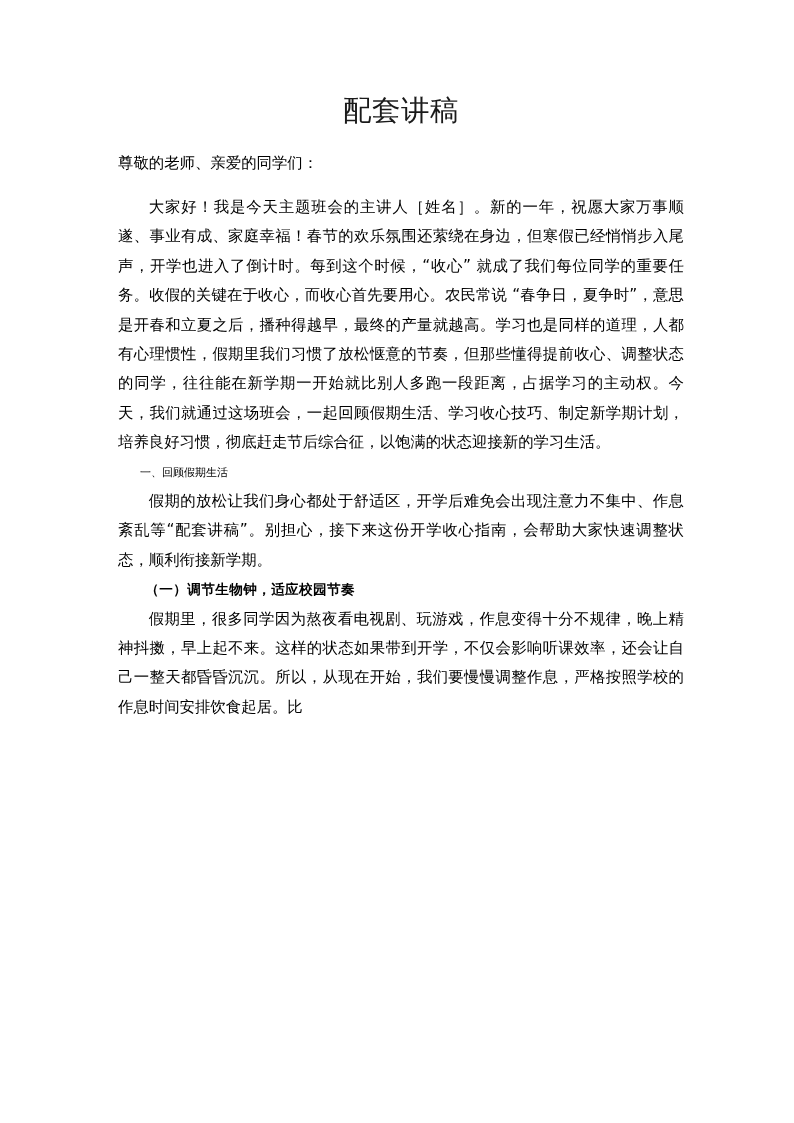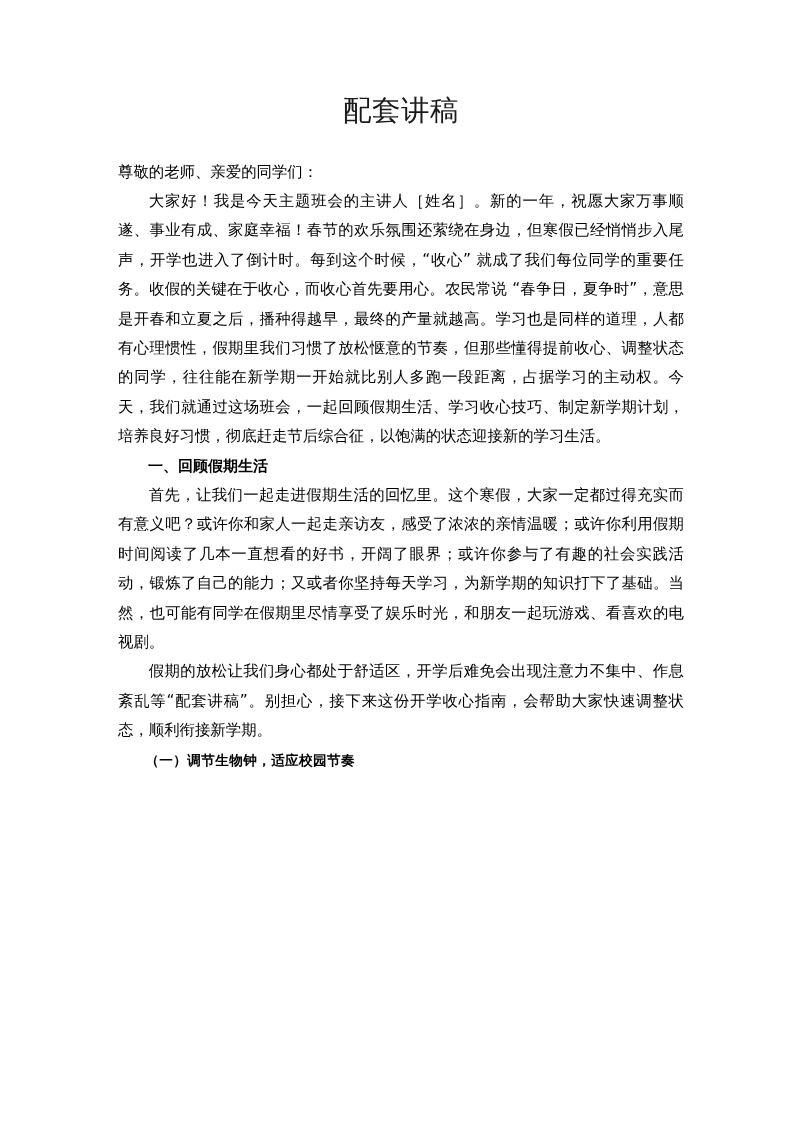--- a/index.html
+++ b/index.html
@@ -56,32 +56,32 @@
     color: #000000;
     word-break: break-all;
   }
 
   .para.indent {
     text-indent: 2em;
   }
 
   
   .salutation {
-    margin-top: 32px;
+    margin-top: 23px;
   }
 
   .body-first {
-    margin-top: 0px;
+    margin-top: 15px;
   }
 
   
   .h-level1 {
     font-family: "DejaVu Sans", "Liberation Sans", sans-serif;
-    font-size: 15px;
-    font-weight: bold;
+    font-size: 11px;
+    font-weight: normal;
     line-height: 29.4px;
     text-indent: 2em;
     margin: 0;
     color: #000000;
   }
 
   
   .h-level2 {
     font-family: Liberation Serif, serif;
     font-size: 13.6px;
@@ -100,23 +100,23 @@
   <div class="content">
 
     <h1 class="doc-title">配套讲稿</h1>
 
     <p class="para salutation">尊敬的老师、亲爱的同学们：</p>
 
     <p class="para indent body-first">大家好！我是今天主题班会的主讲人［姓名］。新的一年，祝愿大家万事顺遂、事业有成、家庭幸福！春节的欢乐氛围还萦绕在身边，但寒假已经悄悄步入尾声，开学也进入了倒计时。每到这个时候，“收心” 就成了我们每位同学的重要任务。收假的关键在于收心，而收心首先要用心。农民常说 “春争日，夏争时”，意思是开春和立夏之后，播种得越早，最终的产量就越高。学习也是同样的道理，人都有心理惯性，假期里我们习惯了放松惬意的节奏，但那些懂得提前收心、调整状态的同学，往往能在新学期一开始就比别人多跑一段距离，占据学习的主动权。今天，我们就通过这场班会，一起回顾假期生活、学习收心技巧、制定新学期计划，培养良好习惯，彻底赶走节后综合征，以饱满的状态迎接新的学习生活。</p>
 
     <p class="h-level1">一、回顾假期生活</p>
 
-    <p class="para indent">首先，让我们一起走进假期生活的回忆里。这个寒假，大家一定都过得充实而有意义吧？或许你和家人一起走亲访友，感受了浓浓的亲情温暖；或许你利用假期时间阅读了几本一直想看的好书，开阔了眼界；或许你参与了有趣的社会实践活动，锻炼了自己的能力；又或者你坚持每天学习，为新学期的知识打下了基础。当然，也可能有同学在假期里尽情享受了娱乐时光，和朋友一起玩游戏、看喜欢的电视剧。</p>
 
 
 
     <p class="para indent">假期的放松让我们身心都处于舒适区，开学后难免会出现注意力不集中、作息紊乱等“配套讲稿”。别担心，接下来这份开学收心指南，会帮助大家快速调整状态，顺利衔接新学期。</p>
 
     <p class="h-level2">（一）调节生物钟，适应校园节奏</p>
 
+    <p class="para indent">假期里，很多同学因为熬夜看电视剧、玩游戏，作息变得十分不规律，晚上精神抖擞，早上起不来。这样的状态如果带到开学，不仅会影响听课效率，还会让自己一整天都昏昏沉沉。所以，从现在开始，我们要慢慢调整作息，严格按照学校的作息时间安排饮食起居。比</p>
 
   </div>
 </div>
 
 </body></html>

